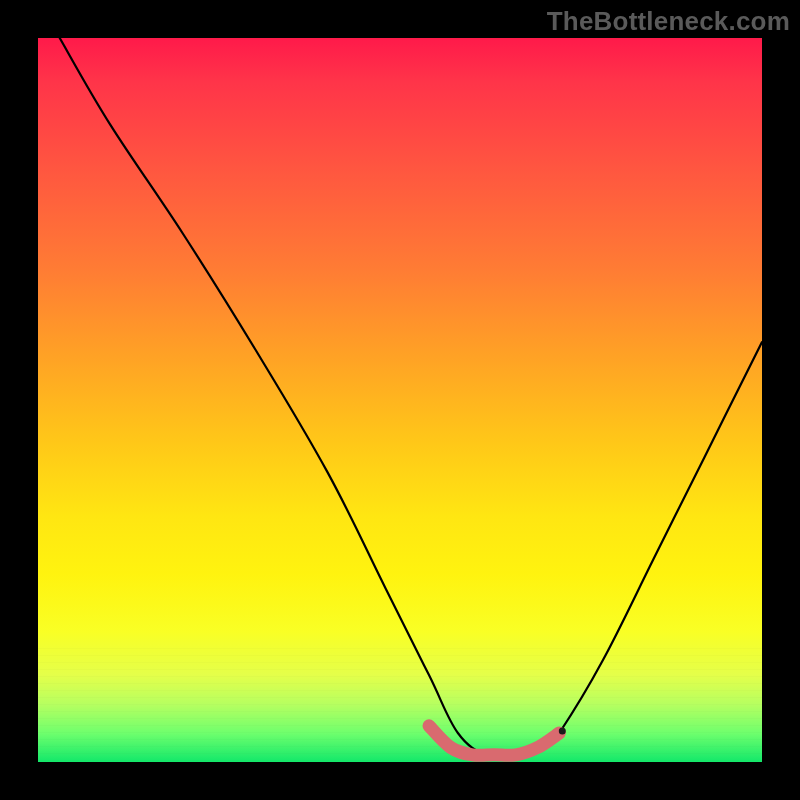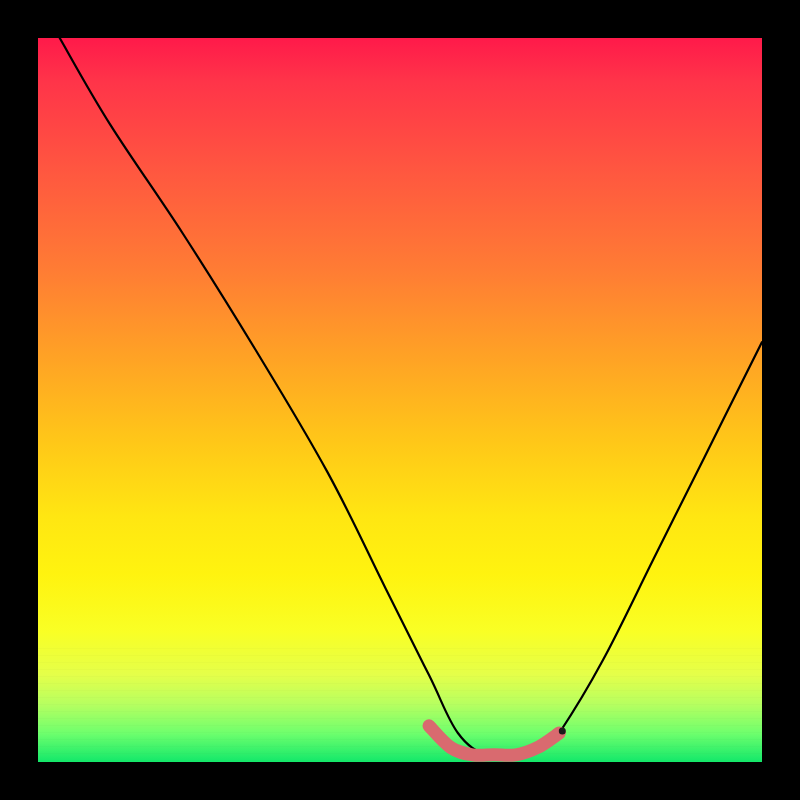--- a/index.html
+++ b/index.html
@@ -68,20 +68,21 @@
   svg.curve {
     position: absolute;
     left: 0; top: 0;
     width: 100%; height: 100%;
   }
 </style>
 </head>
 <body>
 
 <div class="frame">
+  <div class="watermark">TheBottleneck.com</div>
 
   <div class="plot-area">
     <div class="gradient"></div>
     <div class="bands"></div>
 
     <svg class="curve" viewBox="0 0 724 724" preserveAspectRatio="none">
       <path id="main-curve" fill="none" stroke="#000000" stroke-width="2.2" stroke-linecap="round" d="M 21.7 0.0 C 30.8 15.6, 50.2 51.7, 72.4 86.9 C 94.6 122.1, 118.7 155.1, 144.8 195.5 C 170.9 235.9, 191.1 268.3, 217.2 311.3 C 243.3 354.3, 266.1 391.4, 289.6 434.4 C 313.1 477.4, 329.3 513.8, 347.5 550.2 C 365.8 586.7, 377.9 611.1, 391.0 637.1 C 404.0 663.2, 409.5 680.7, 419.9 695.0 C 430.3 709.4, 438.5 712.9, 448.9 716.8 C 459.3 720.7, 467.4 718.1, 477.8 716.8 C 488.3 715.5, 499.0 713.4, 506.8 709.5 C 514.6 705.6, 510.9 710.7, 521.3 695.0 C 531.7 679.4, 547.8 653.9, 564.7 622.6 C 581.7 591.4, 597.2 557.8, 615.4 521.3 C 633.6 484.8, 646.5 459.0, 666.1 419.9 C 685.6 380.8, 713.6 324.9, 724.0 304.1"></path>
       <path id="highlight-curve" fill="none" stroke="#d96a6f" stroke-width="13" stroke-linecap="round" stroke-linejoin="round" d="M 391.0 687.8 C 394.9 691.7, 404.9 704.3, 412.7 709.5 C 420.5 714.7, 426.6 715.5, 434.4 716.8 C 442.2 718.1, 448.3 716.8, 456.1 716.8 C 463.9 716.8, 470.0 718.1, 477.8 716.8 C 485.7 715.5, 491.7 713.4, 499.6 709.5 C 507.4 705.6, 517.4 697.6, 521.3 695.0"></path>
 
       <circle id="highlight-dot" r="3.5" fill="#1a1a1a" cx="524.3" cy="693.0"></circle>

